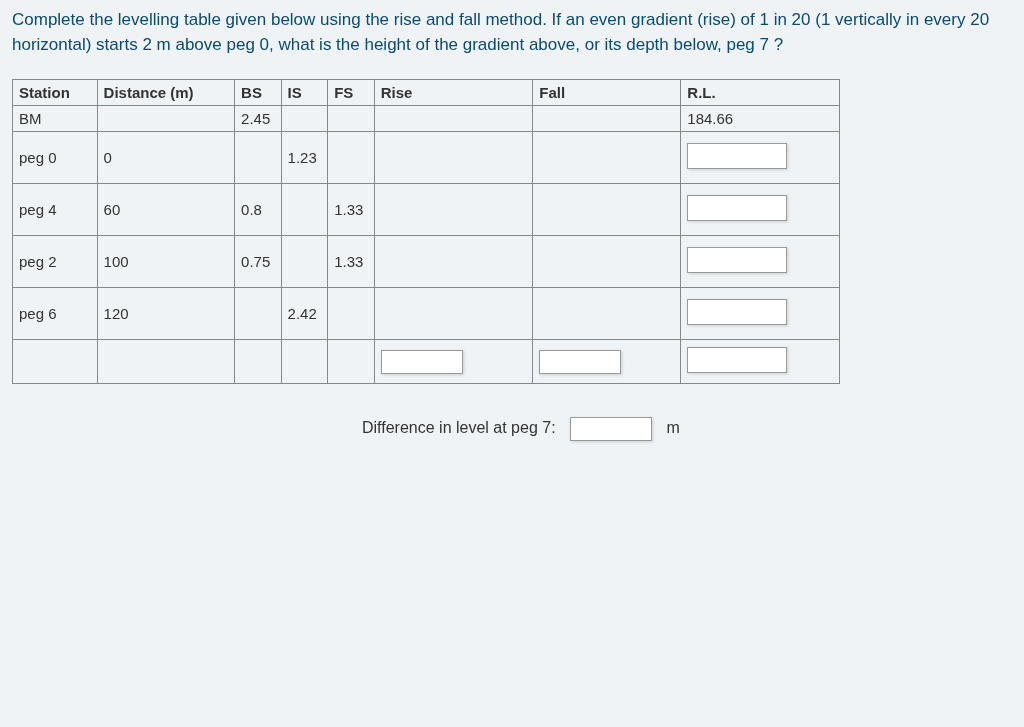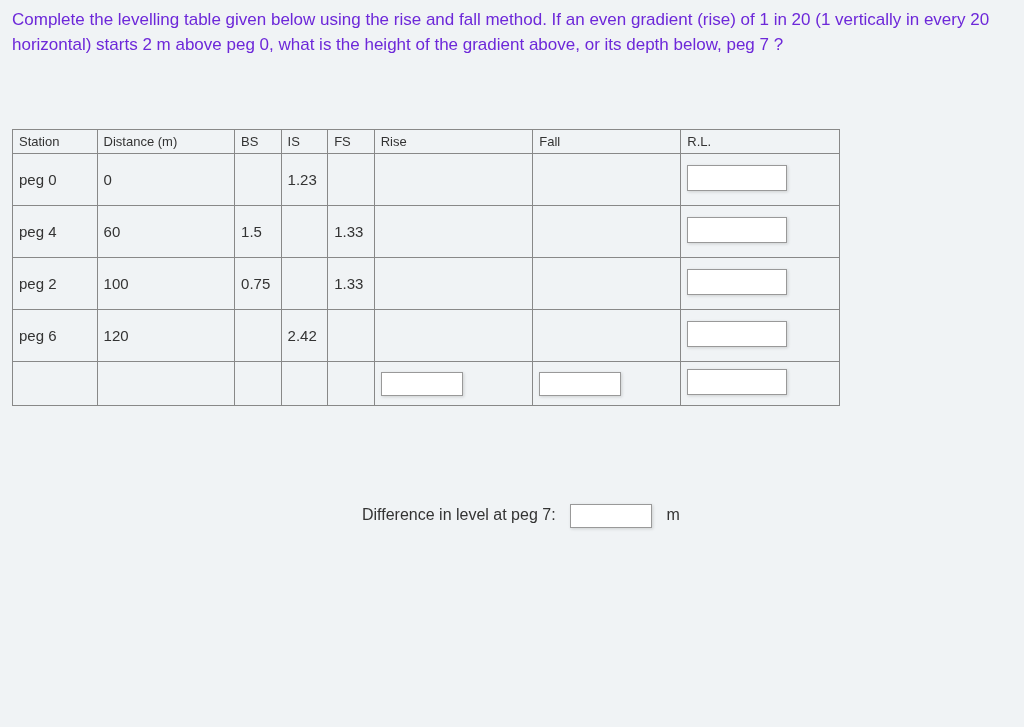--- a/index.html
+++ b/index.html
@@ -9,41 +9,41 @@
     }
     body {
       font-family: Arial, sans-serif;
       background-color: #f0f3f5;
       padding: 8px 12px;
       font-size: 15px;
       color: #333;
     }
     .question-text {
       font-size: 17px;
-      color: #6d28d9;
+      color: #0c4a6e;
       line-height: 1.45;
-      margin-bottom: 72px;
+      margin-bottom: 22px;
     }
     table {
       border-collapse: collapse;
       width: 828px;
       background-color: #f0f3f5;
     }
     th, td {
       border: 1px solid #888;
       padding: 4px 6px;
       text-align: left;
       vertical-align: middle;
       font-weight: normal;
       color: #333;
       height: 24px;
     }
     th {
-      font-weight: normal;
-      font-size: 13px;
+      font-weight: bold;
+      font-size: 15px;
       height: 24px;
     }
     .col-station { width: 80px; }
     .col-distance { width: 130px; }
     .col-bs { width: 44px; }
     .col-is { width: 44px; }
     .col-fs { width: 44px; }
     .col-rise { width: 150px; }
     .col-fall { width: 140px; }
     .col-rl { width: 150px; }
@@ -65,21 +65,21 @@
       box-shadow: 1px 1px 3px rgba(0,0,0,0.15);
       width: 82px;
       height: 24px;
       display: inline-block;
       vertical-align: middle;
     }
     .bottom-row td {
       height: 44px;
     }
     .footer-question {
-      margin-top: 98px;
+      margin-top: 33px;
       text-align: left;
       padding-left: 350px;
       font-size: 16px;
       color: #333;
     }
     .footer-question .input-box-small {
       margin: 0 10px;
     }
   </style>
 </head>
@@ -94,34 +94,44 @@
       <th class="col-distance">Distance (m)</th>
       <th class="col-bs">BS</th>
       <th class="col-is">IS</th>
       <th class="col-fs">FS</th>
       <th class="col-rise">Rise</th>
       <th class="col-fall">Fall</th>
       <th class="col-rl">R.L.</th>
     </tr>
   </thead>
   <tbody id="table-body">
+  <tr>
+        <td>BM</td>
+        <td></td>
+        <td>2.45</td>
+        <td></td>
+        <td></td>
+        <td></td>
+        <td></td>
+        <td>184.66</td>
+      </tr>
       <tr class="tall-row">
         <td>peg 0</td>
         <td>0</td>
         <td></td>
         <td>1.23</td>
         <td></td>
         <td></td>
         <td></td>
         <td><span class="input-box"></span></td>
       </tr>
       <tr class="tall-row">
         <td>peg 4</td>
         <td>60</td>
-        <td>1.5</td>
+        <td>0.8</td>
         <td></td>
         <td>1.33</td>
         <td></td>
         <td></td>
         <td><span class="input-box"></span></td>
       </tr>
       <tr class="tall-row">
         <td>peg 2</td>
         <td>100</td>
         <td>0.75</td>

